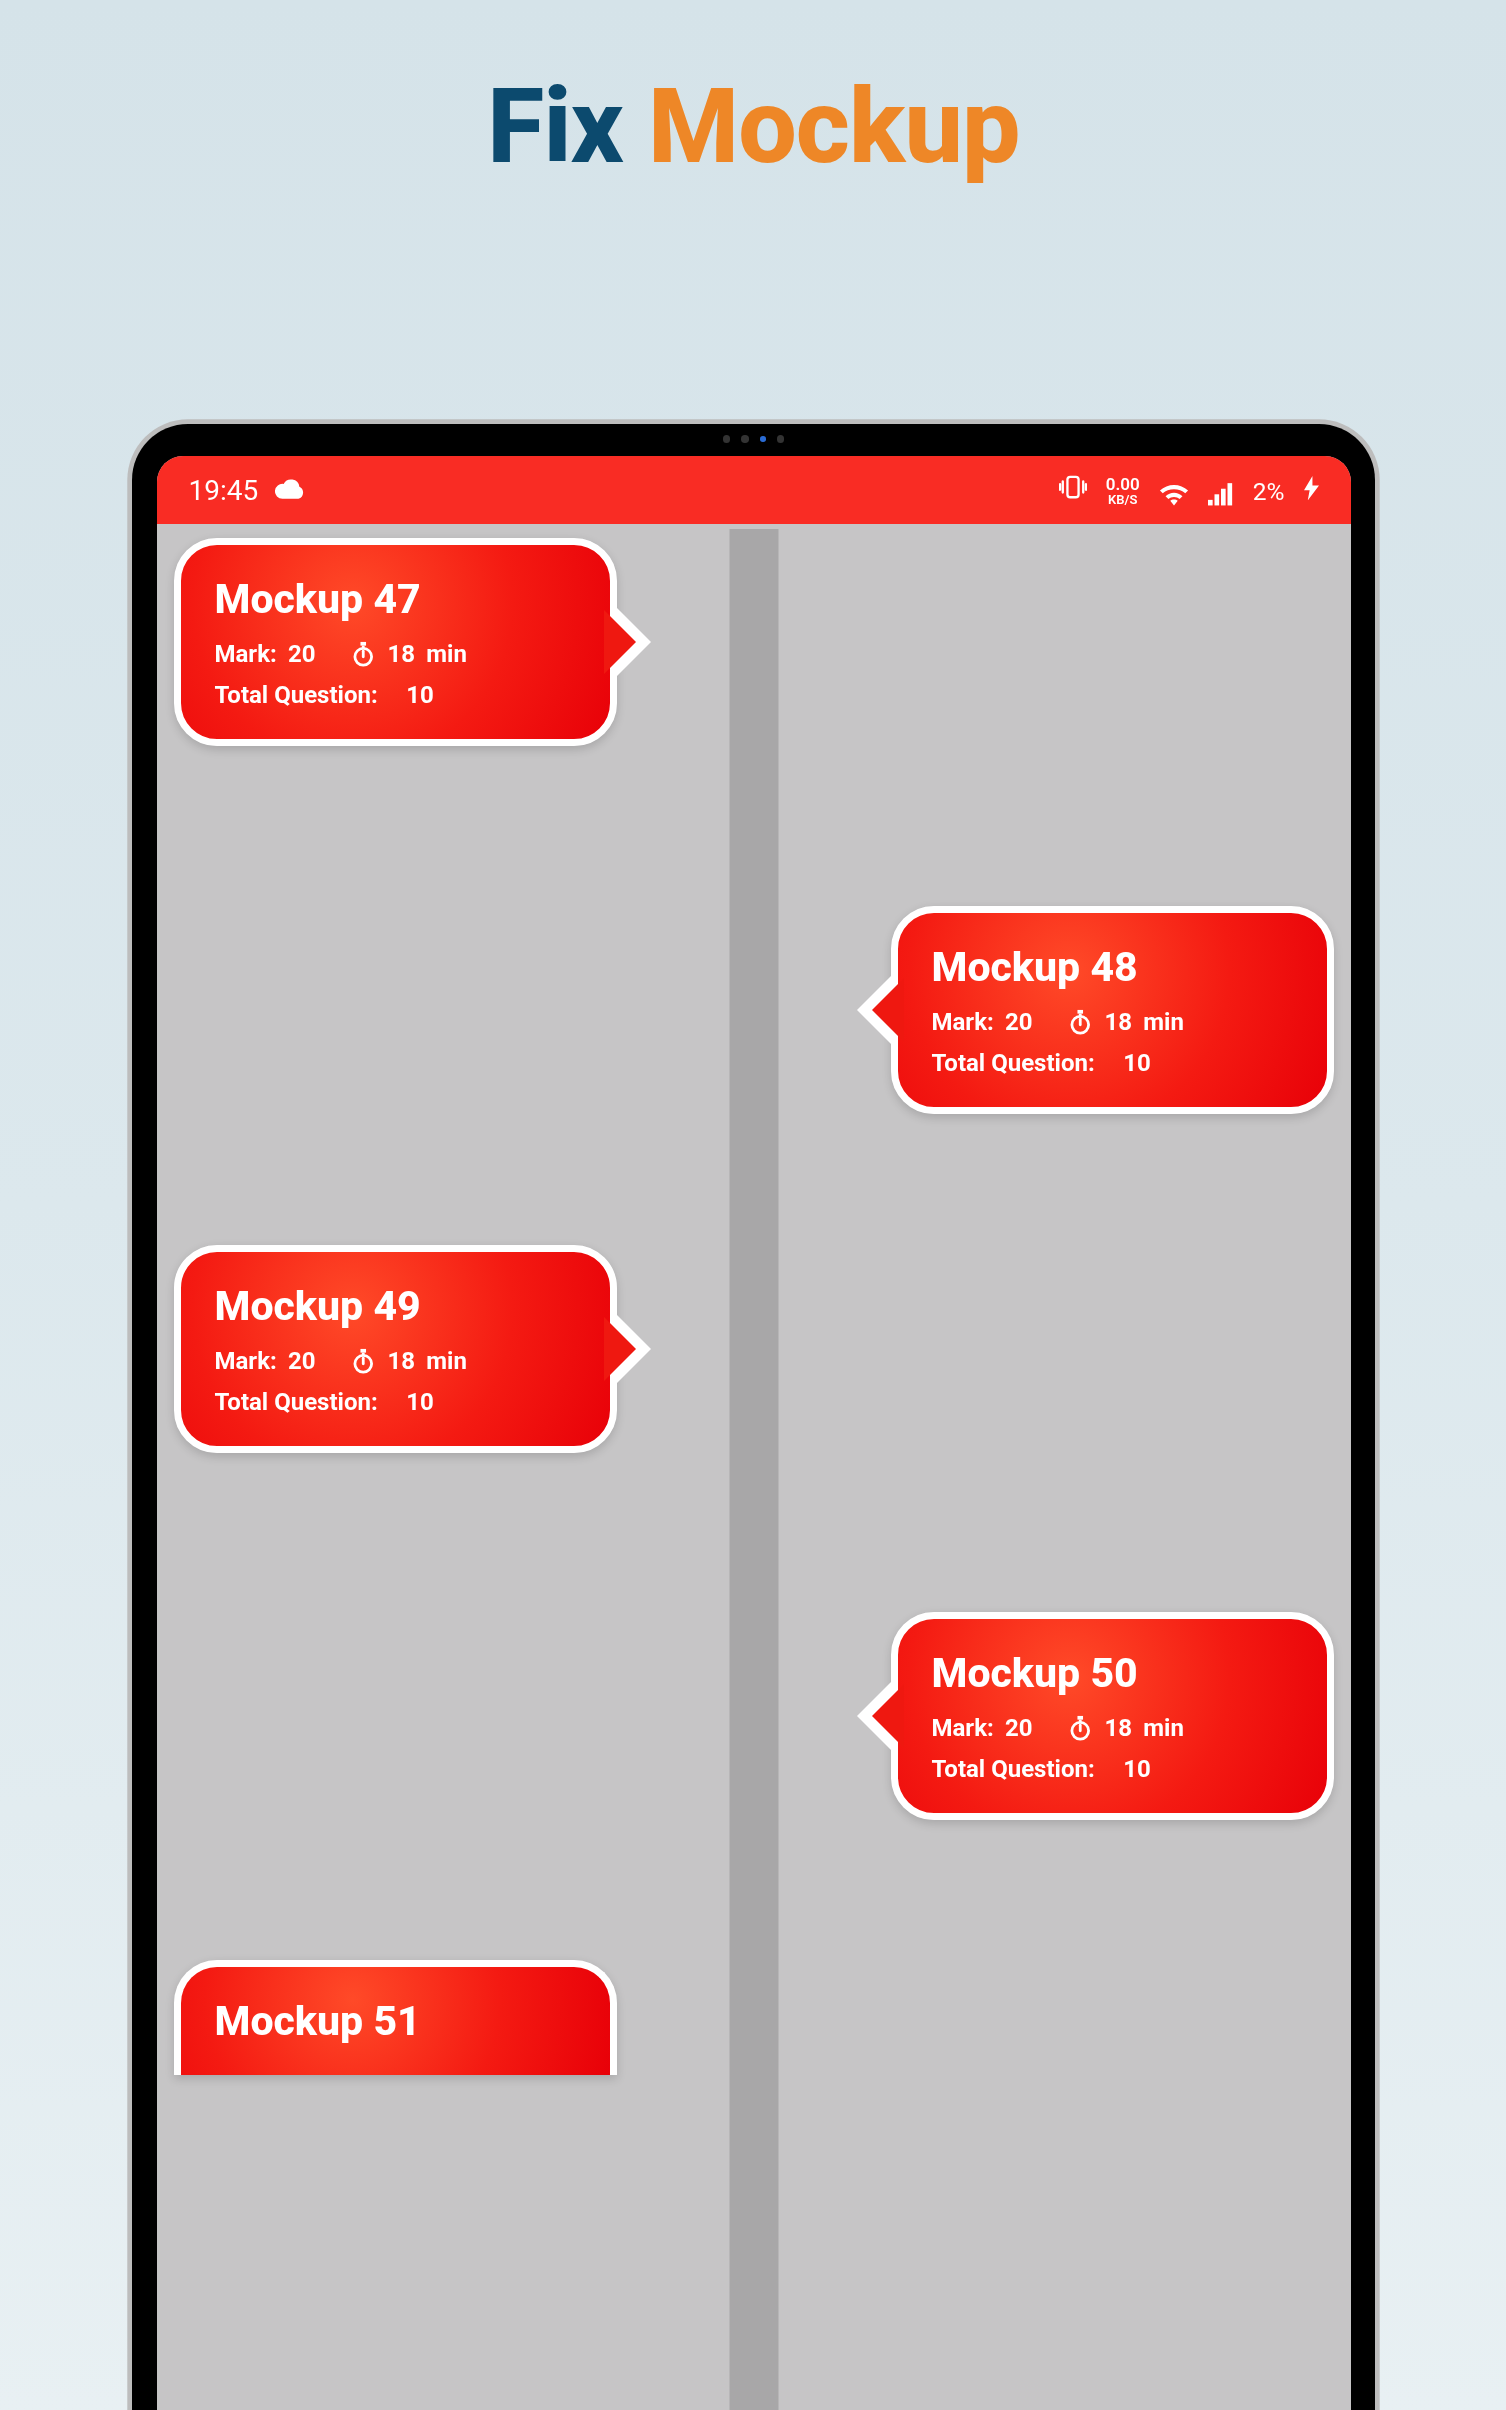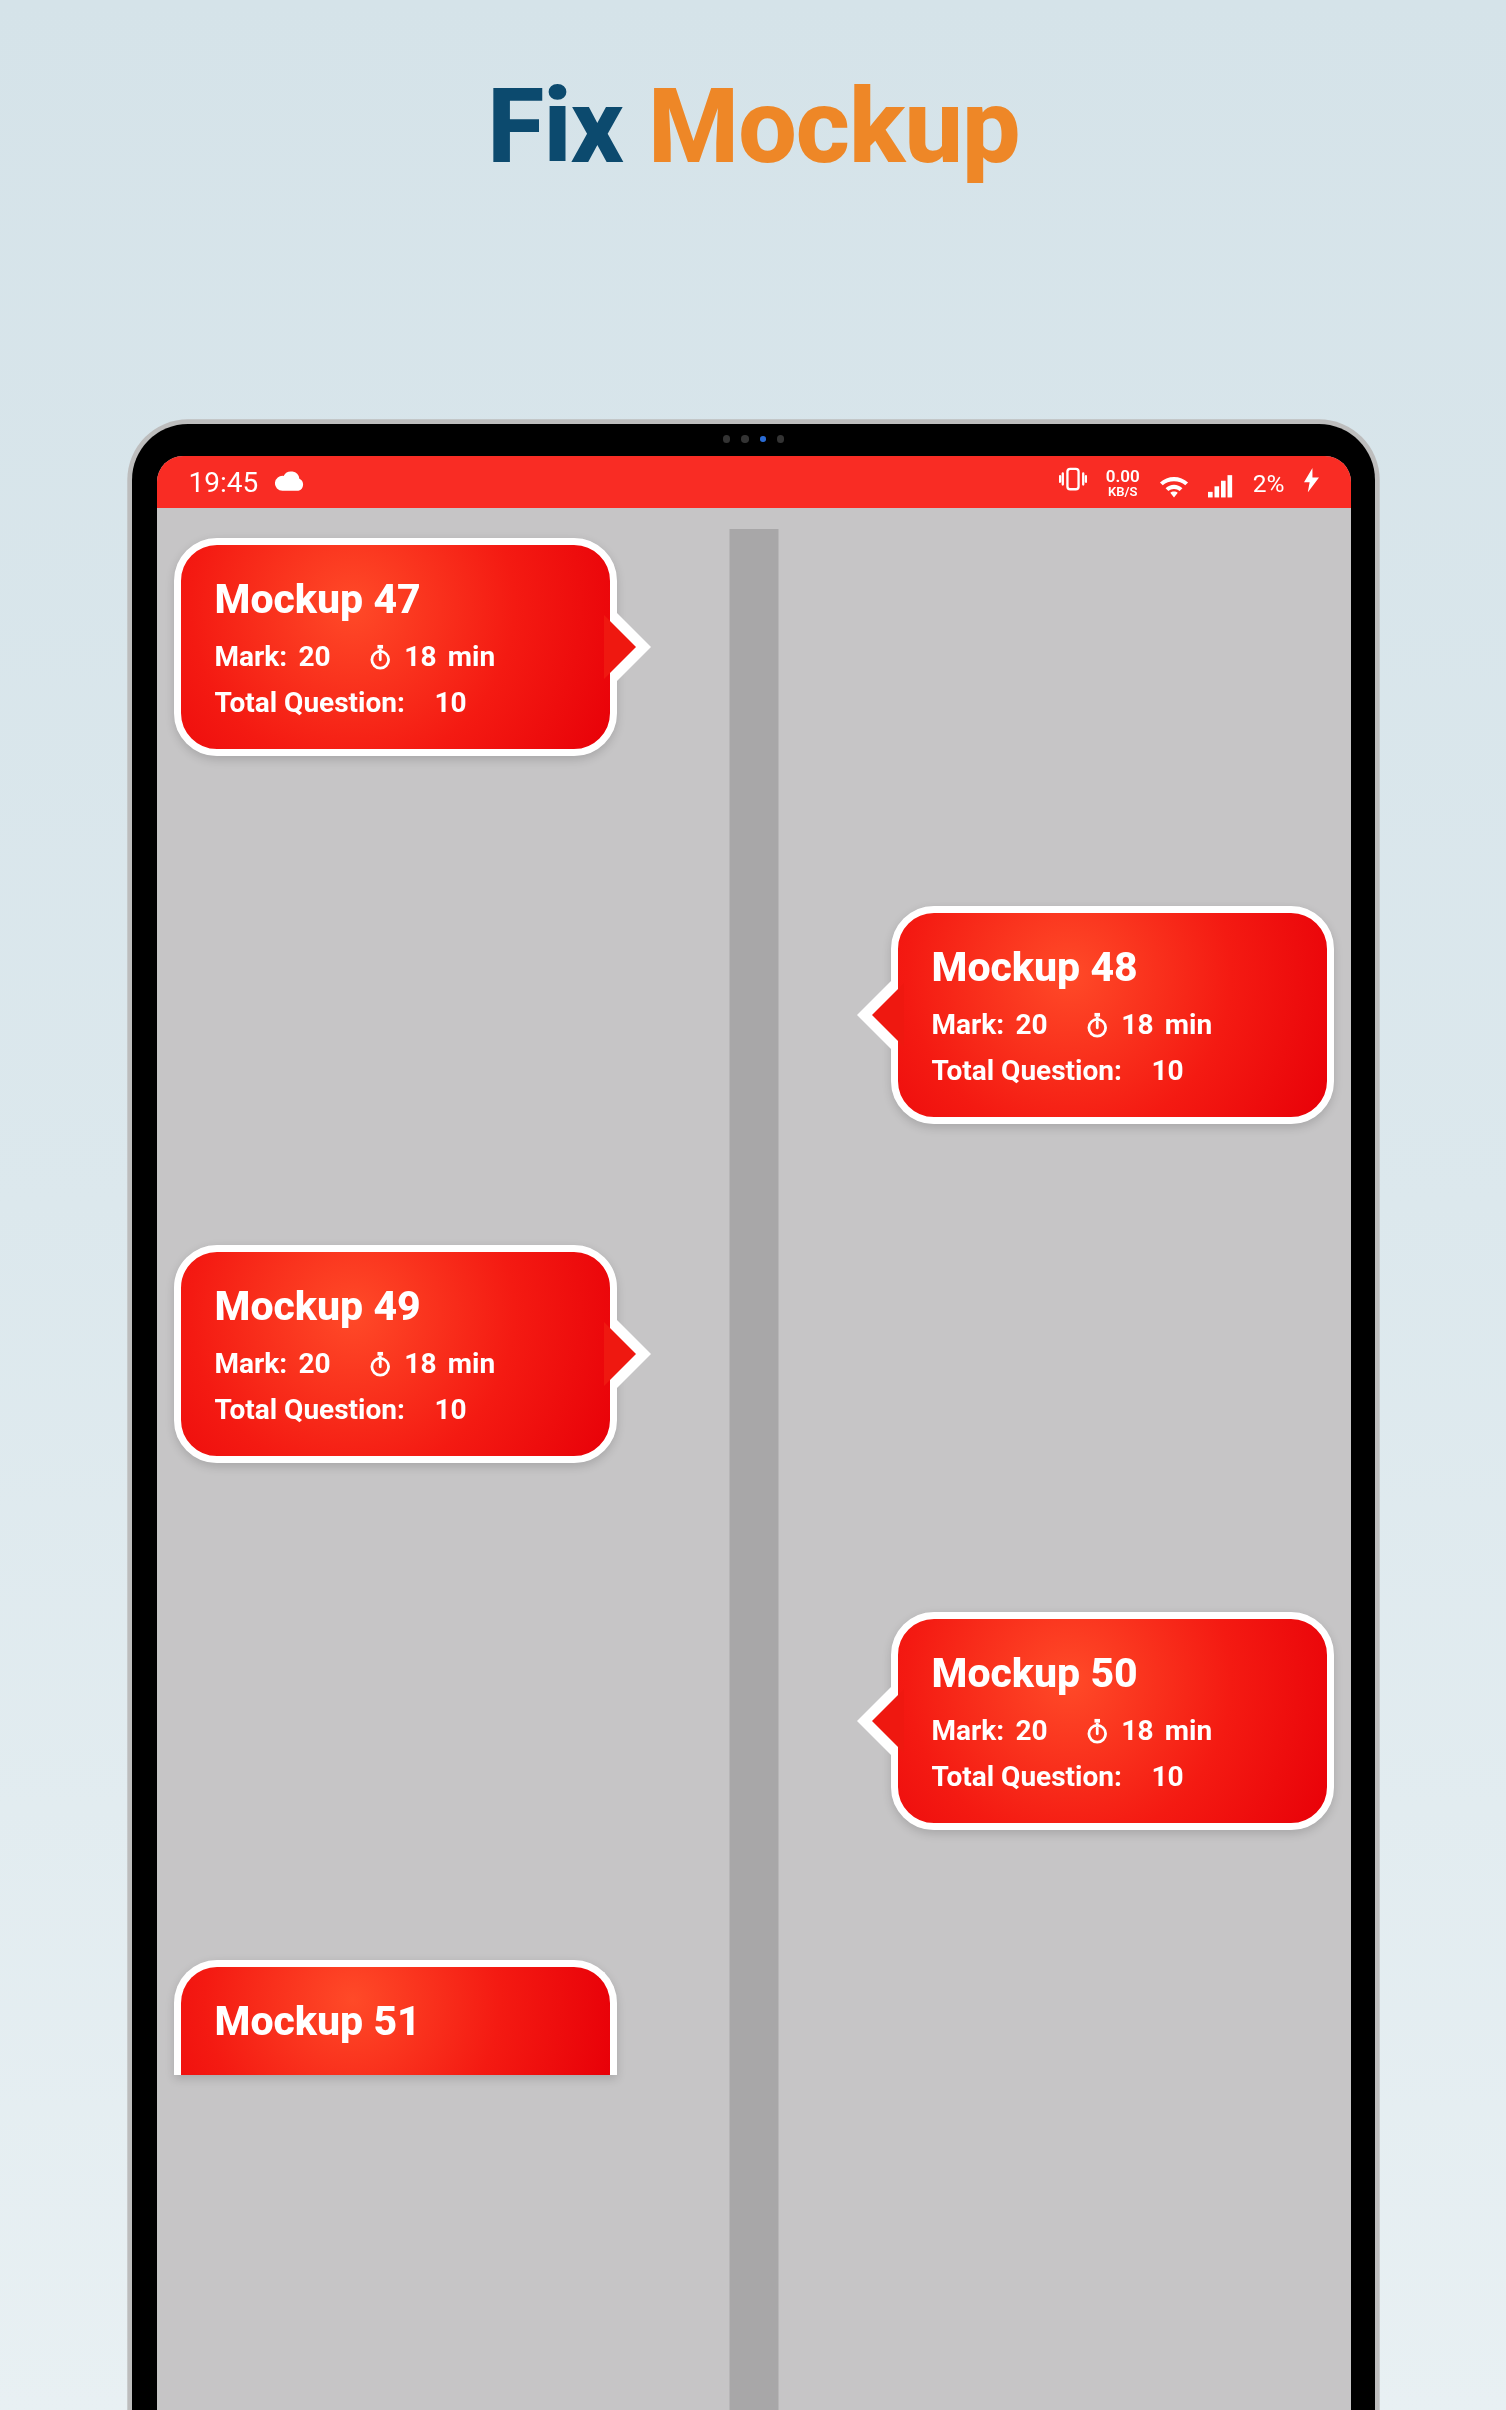--- a/index.html
+++ b/index.html
@@ -59,21 +59,21 @@
   .screen {
     width: 100%;
     height: 100%;
     background: #c6c5c6;
     border-radius: 26px 26px 0 0;
     overflow: hidden;
     position: relative;
   }
 
   .status-bar {
-    height: 52px;
+    height: 68px;
     background: #f92c24;
     color: #fff;
     display: flex;
     align-items: center;
     justify-content: space-between;
     padding: 0 32px;
     font-size: 28px;
     font-weight: 400;
   }
   .status-left { display: flex; align-items: center; gap: 17px; }
@@ -120,21 +120,21 @@
     color: #fff;
     background: radial-gradient(circle at 40% 30%, #ff4a28 0%, #f41a12 55%, #e80008 100%);
     box-shadow: 0 3.8px 9.4px rgba(0,0,0,0.15);
   }
   .bubble .title {
     font-size: 41px;
     font-weight: 800;
     margin-bottom: 17px;
   }
   .bubble .line {
-    font-size: 28px;
+    font-size: 24px;
     font-weight: 700;
     margin-top: 13px;
     display: flex;
     align-items: center;
     gap: 11.3px;
     flex-wrap: wrap;
   }
   .bubble .line .num { color: #fff; }
   .bubble .stopwatch {
     display: inline-flex;

